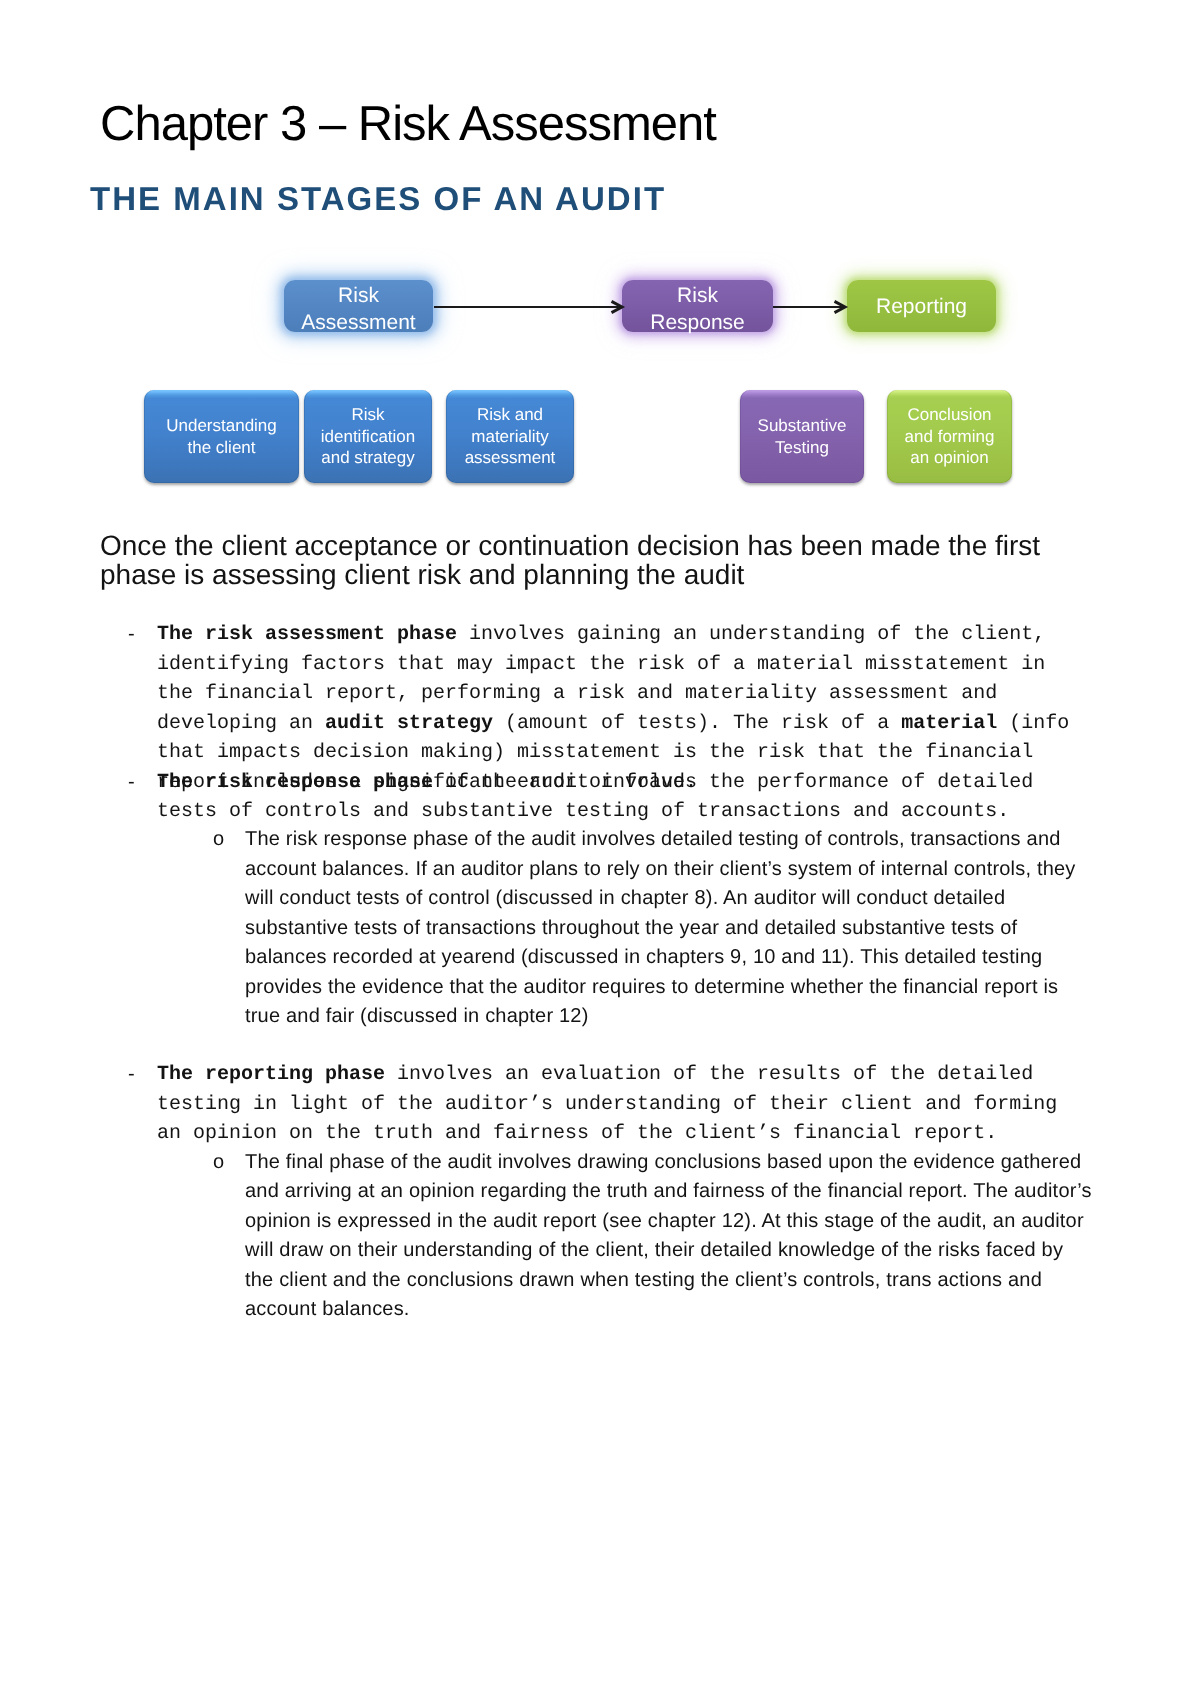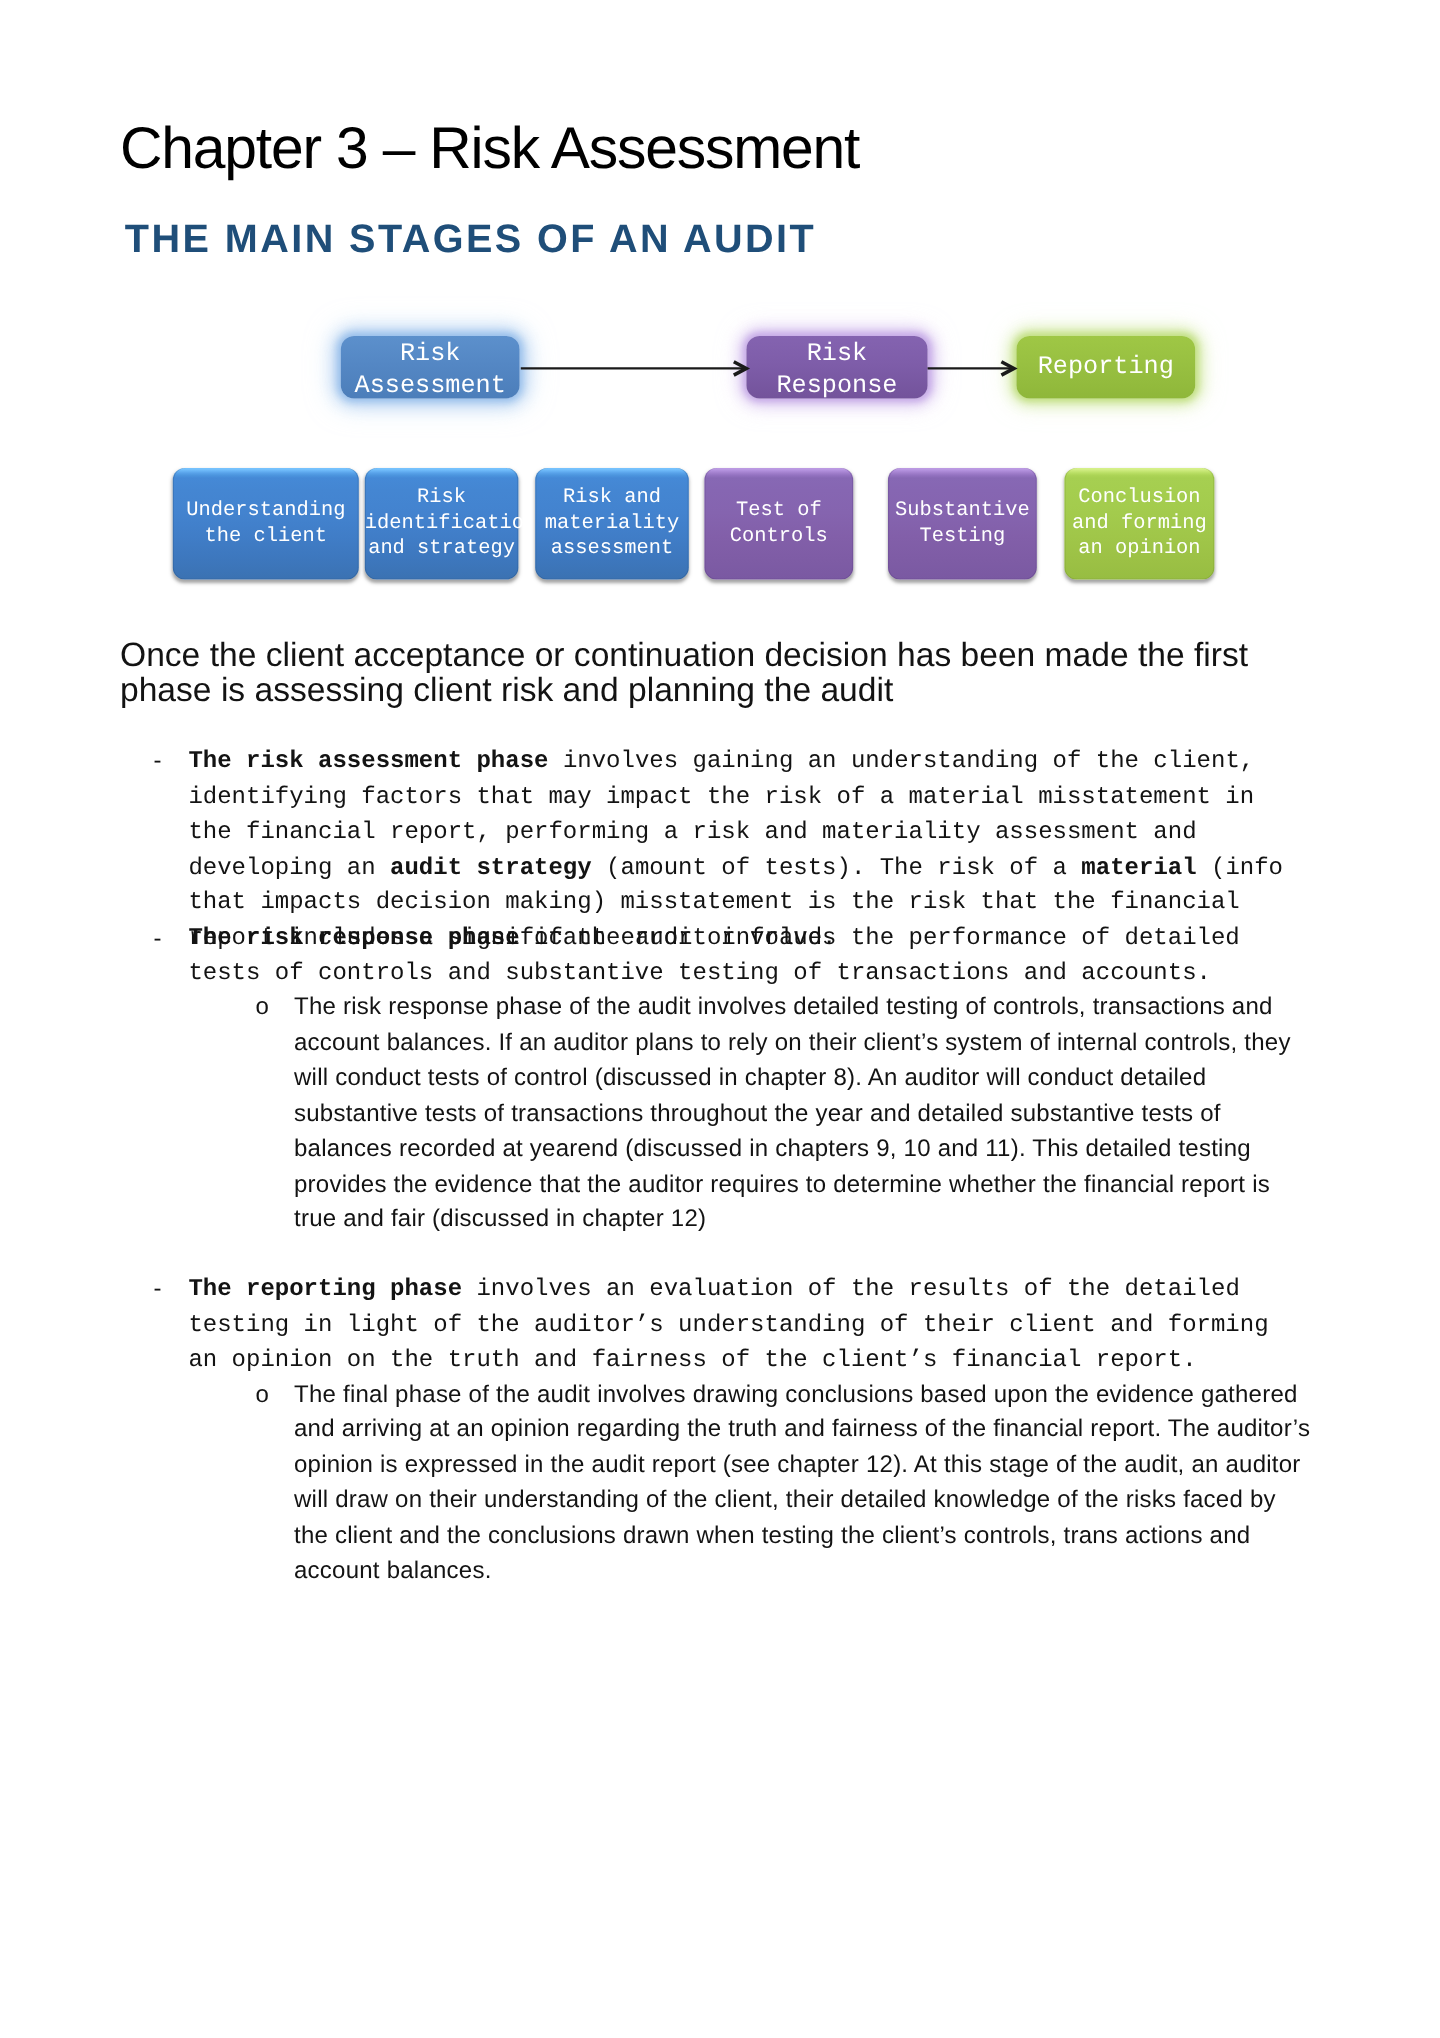--- a/index.html
+++ b/index.html
@@ -1,27 +1,27 @@
 <!DOCTYPE html>
 <html><head>
 <meta charset="utf-8">
 <style>
   html,body{margin:0;padding:0;background:#fff;}
   body{width:1200px;height:1698px;font-family:"Liberation Sans",sans-serif;color:#111;-webkit-font-smoothing:antialiased;text-rendering:geometricPrecision;}
   .page{position:relative;width:1200px;height:1698px;overflow:hidden;background:#fff;}
 
   .h1{position:absolute;left:100px;top:100px;font-size:49px;line-height:49px;color:#000;font-weight:400;letter-spacing:-0.99px;white-space:nowrap;}
-  .h2{position:absolute;left:104px;top:182px;font-size:33px;line-height:33px;color:#1F4E79;font-weight:700;letter-spacing:2.03px;white-space:nowrap;}
+  .h2{position:absolute;left:90px;top:182px;font-size:33px;line-height:33px;color:#1F4E79;font-weight:700;letter-spacing:2.03px;white-space:nowrap;}
 
   
   .diagram{position:absolute;left:0;top:0;width:1200px;height:520px;}
   .nodebox{position:absolute;box-sizing:border-box;border-radius:10px;
            display:flex;align-items:center;justify-content:center;text-align:center;
            color:#fff;font-weight:400;}
-  .nodebox .lbl{display:block;width:100%;font-family:Liberation Mono, monospace;}
+  .nodebox .lbl{display:block;width:100%;}
   .arrow{position:absolute;z-index:5;}
 
   .toprow{font-size:21px;line-height:27px;border-radius:11px;}
   .toprow.two-line{padding-top:6px;}
   .botrow{font-size:17px;line-height:21.7px;border-radius:10px;}
 
   .glow-blue{box-shadow:0 0 6px 2px rgba(150,190,235,0.98), 0 0 12px 5px rgba(170,202,238,0.85), 0 0 20px 9px rgba(196,222,248,0.55);}
   .glow-purple{box-shadow:0 0 5px 2px rgba(196,168,230,0.98), 0 0 11px 4.5px rgba(210,187,237,0.85), 0 0 18px 7px rgba(227,212,245,0.55);}
   .glow-green{box-shadow:0 0 5px 2px rgba(193,222,130,0.98), 0 0 11px 4.5px rgba(208,232,158,0.85), 0 0 18px 7px rgba(226,243,195,0.55);}
 
@@ -82,23 +82,20 @@
     </div>
 
     <div class="nodebox botrow fill-blue" style="left:304px;top:390px;width:128px;height:93px;">
       <span class="lbl"><span>Risk</span><br><span>identification</span><br><span>and strategy</span></span>
     </div>
 
     <div class="nodebox botrow fill-blue" style="left:446px;top:390px;width:128px;height:93px;">
       <span class="lbl"><span>Risk and</span><br><span>materiality</span><br><span>assessment</span></span>
     </div>
 
-    <div class="nodebox botrow fill-purple" style="left:587px;top:390px;width:124px;height:93px;">
-      <span class="lbl"><span>Test of</span><br><span>Controls</span></span>
-    </div>
 
     <div class="nodebox botrow fill-green" style="left:887px;top:390px;width:125px;height:93px;">
       <span class="lbl"><span>Conclusion</span><br><span>and forming</span><br><span>an opinion</span></span>
     </div>
 
     <div class="nodebox botrow fill-purple" style="left:740px;top:390px;width:124px;height:93px;">
       <span class="lbl"><span>Substantive</span><br><span>Testing</span></span>
     </div>
 
   </div>

